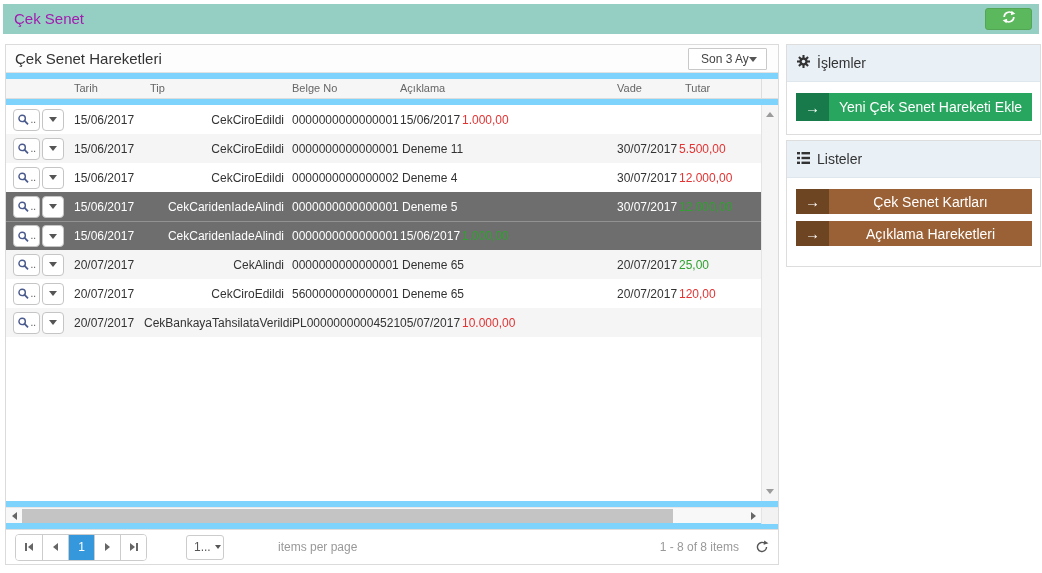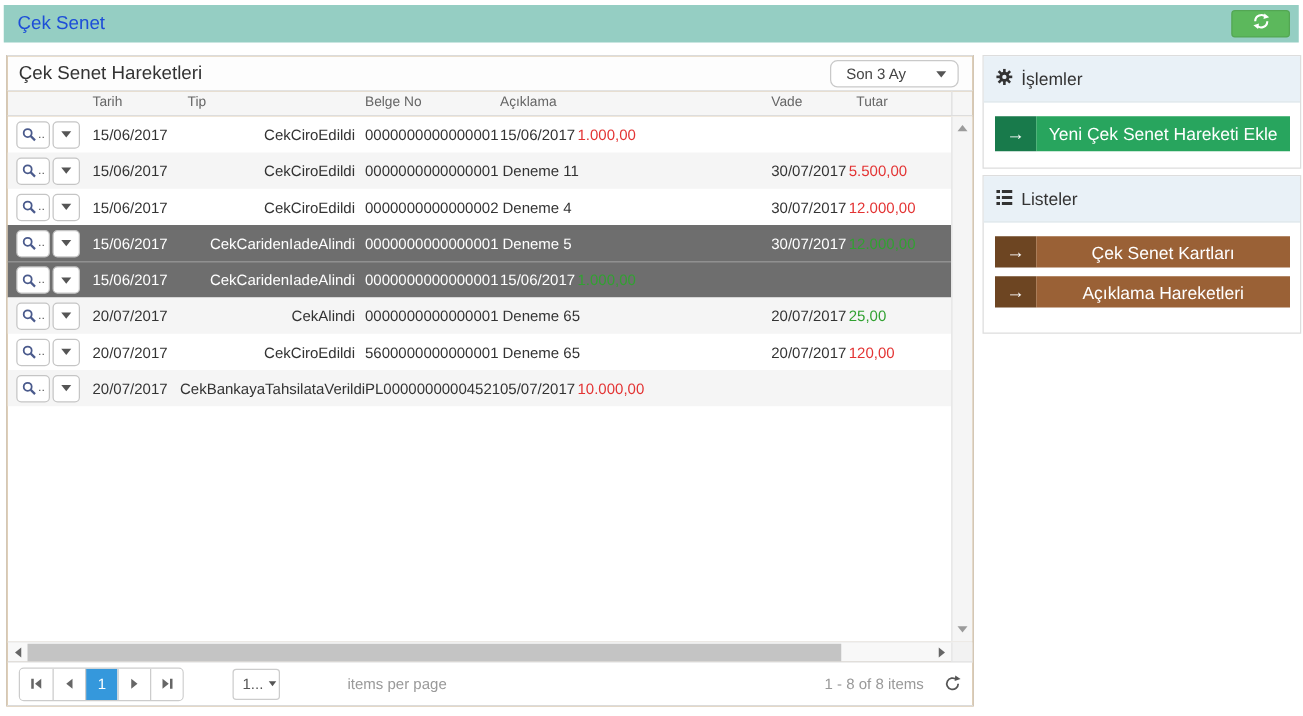--- a/index.html
+++ b/index.html
@@ -1,32 +1,32 @@
 <!DOCTYPE html>
 <html><head>
 <meta charset="utf-8">
 <style>
   * { box-sizing: border-box; margin: 0; padding: 0; }
   html,body { width:1042px; height:573px; background:#fff; overflow:hidden; }
   body { font-family:"Liberation Sans", sans-serif; position:relative; }
 
   
   .appbar { position:absolute; left:3px; top:4px; width:1036px; height:30px; background:#95cec3; }
-  .appbar-title { line-height:30px; padding-left:11px; color:#1d4ed8; font-size:15px; }
+  .appbar-title { line-height:30px; padding-left:11px; color:#a21caf; font-size:15px; }
   .appbar-refresh { position:absolute; right:7px; top:4px; width:47px; height:22px; background:#5cb85c;
                     border:1px solid #53a653; border-radius:3px; display:flex; align-items:center; justify-content:center; cursor:pointer; }
 
   
   .content { position:absolute; left:5px; top:44px; display:flex; gap:7px; }
 
   
-  .grid-panel { width:774px; height:521px; border:1px solid #dbdbdb; background:#a16207; display:flex; flex-direction:column; }
+  .grid-panel { width:774px; height:521px; border:1px solid #dbdbdb; background:#7dd3fc; display:flex; flex-direction:column;gap:6px; }
   .panel-hd { height:28px; border-bottom:1px solid #e2e2e2; position:relative; background:#fdfdfd; flex:0 0 auto; }
   .panel-title { line-height:27px; padding-left:9px; font-size:15px; color:#333; }
-  .range-select { position:absolute; right:11px; top:3px; width:103px; height:22px; border:1px solid #c9c9c9; border-radius:6px;
+  .range-select { position:absolute; right:11px; top:3px; width:79px; height:22px; border:1px solid #c9c9c9; border-radius:1px;
                   background:#fff; font-size:12px; color:#444; display:flex; align-items:center; padding-left:12px; cursor:pointer; }
   .caret-down { width:0; height:0; border-left:4px solid transparent; border-right:4px solid transparent; border-top:5px solid #555; }
   .range-select .caret-down { position:absolute; right:9px; top:8px; }
 
   .col-hd { height:20px; background:#f6f6f6; border-bottom:1px solid #ddd; display:flex; font-size:11px; color:#666; flex:0 0 auto; }
   .col-hd .hcell { padding-left:6px; line-height:19px; white-space:nowrap; cursor:pointer; }
   .hcell-spacer { width:17px; border-left:1px solid #ddd; margin-left:auto; }
 
   .c-act   { width:62px; padding-left:7px; display:flex; align-items:center; gap:2px; }
   .c-tarih { width:76px; padding-left:6px; }

